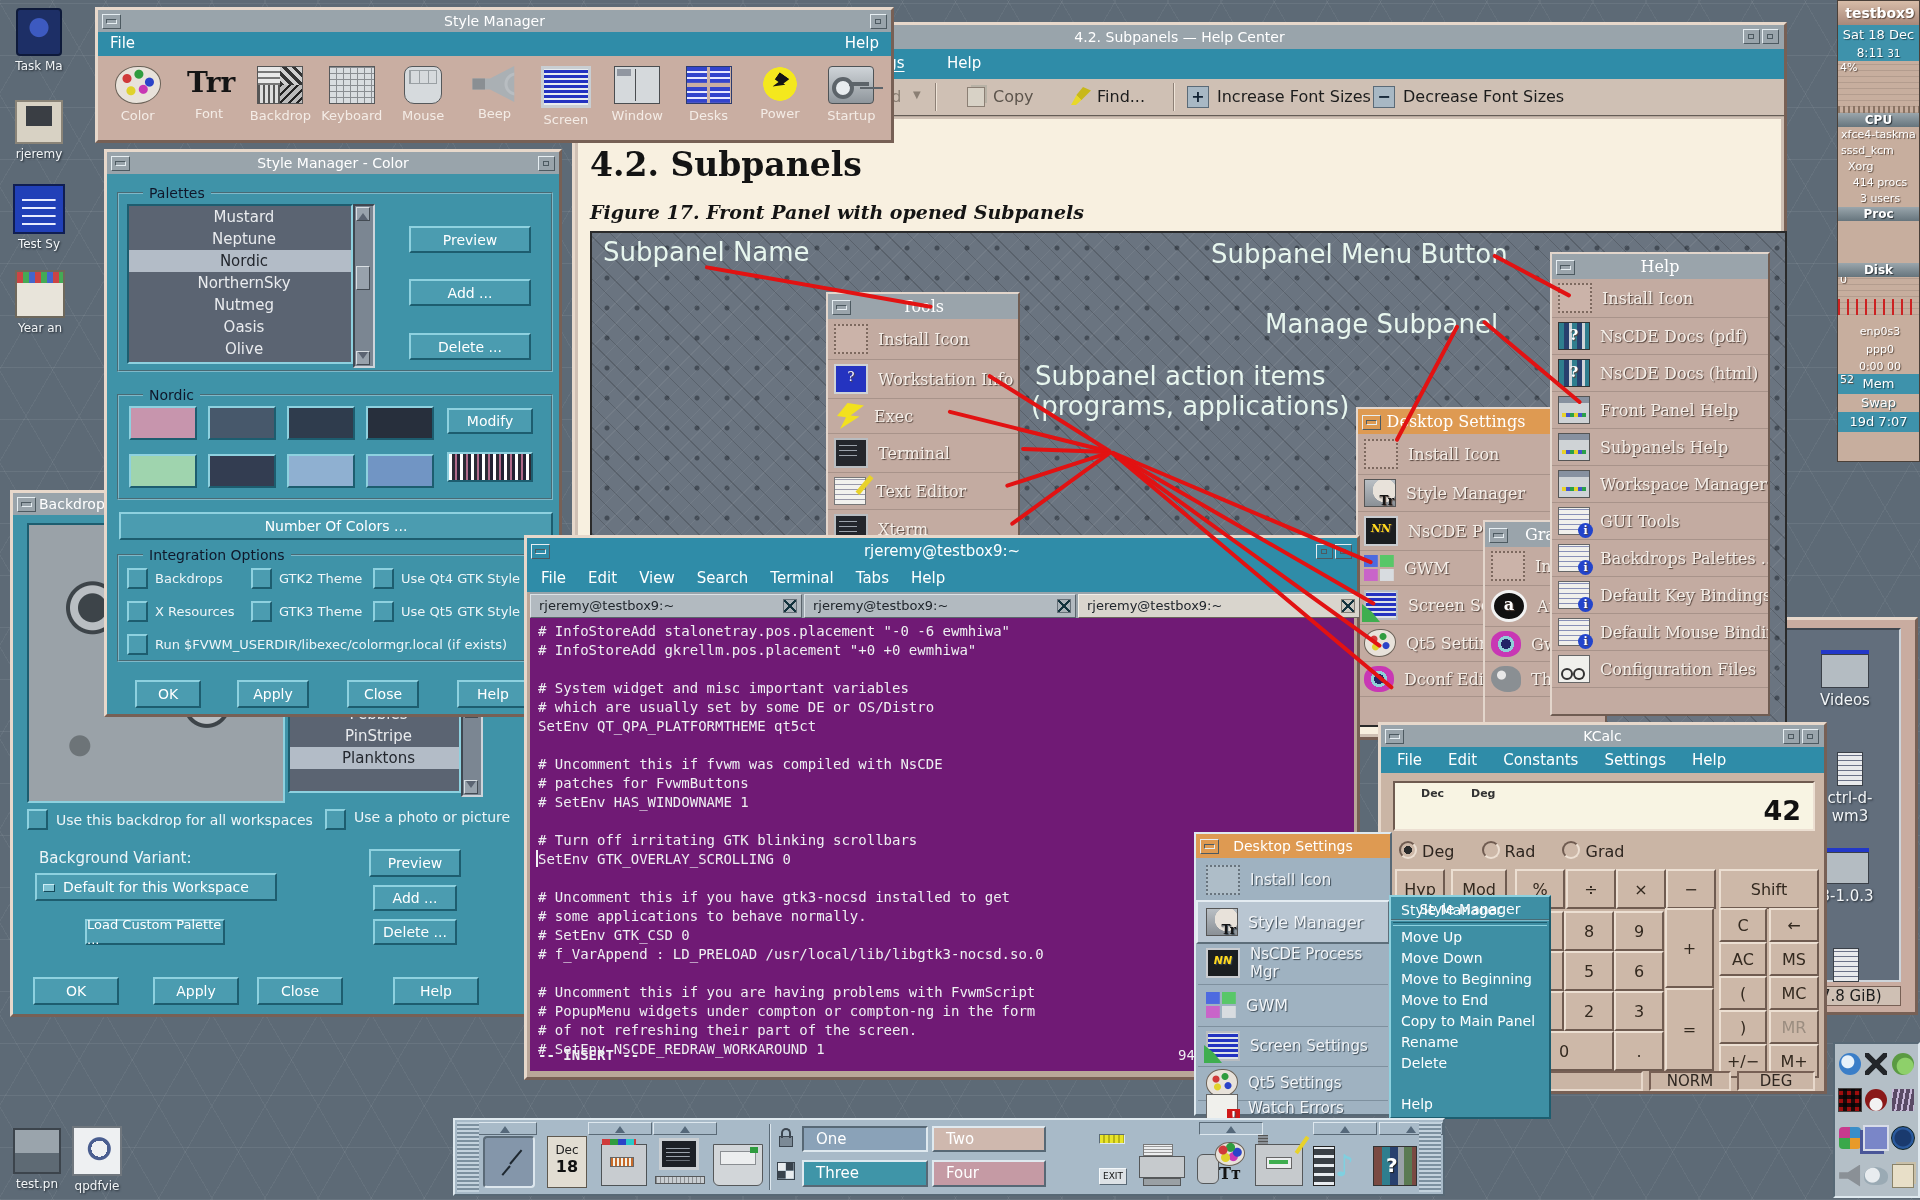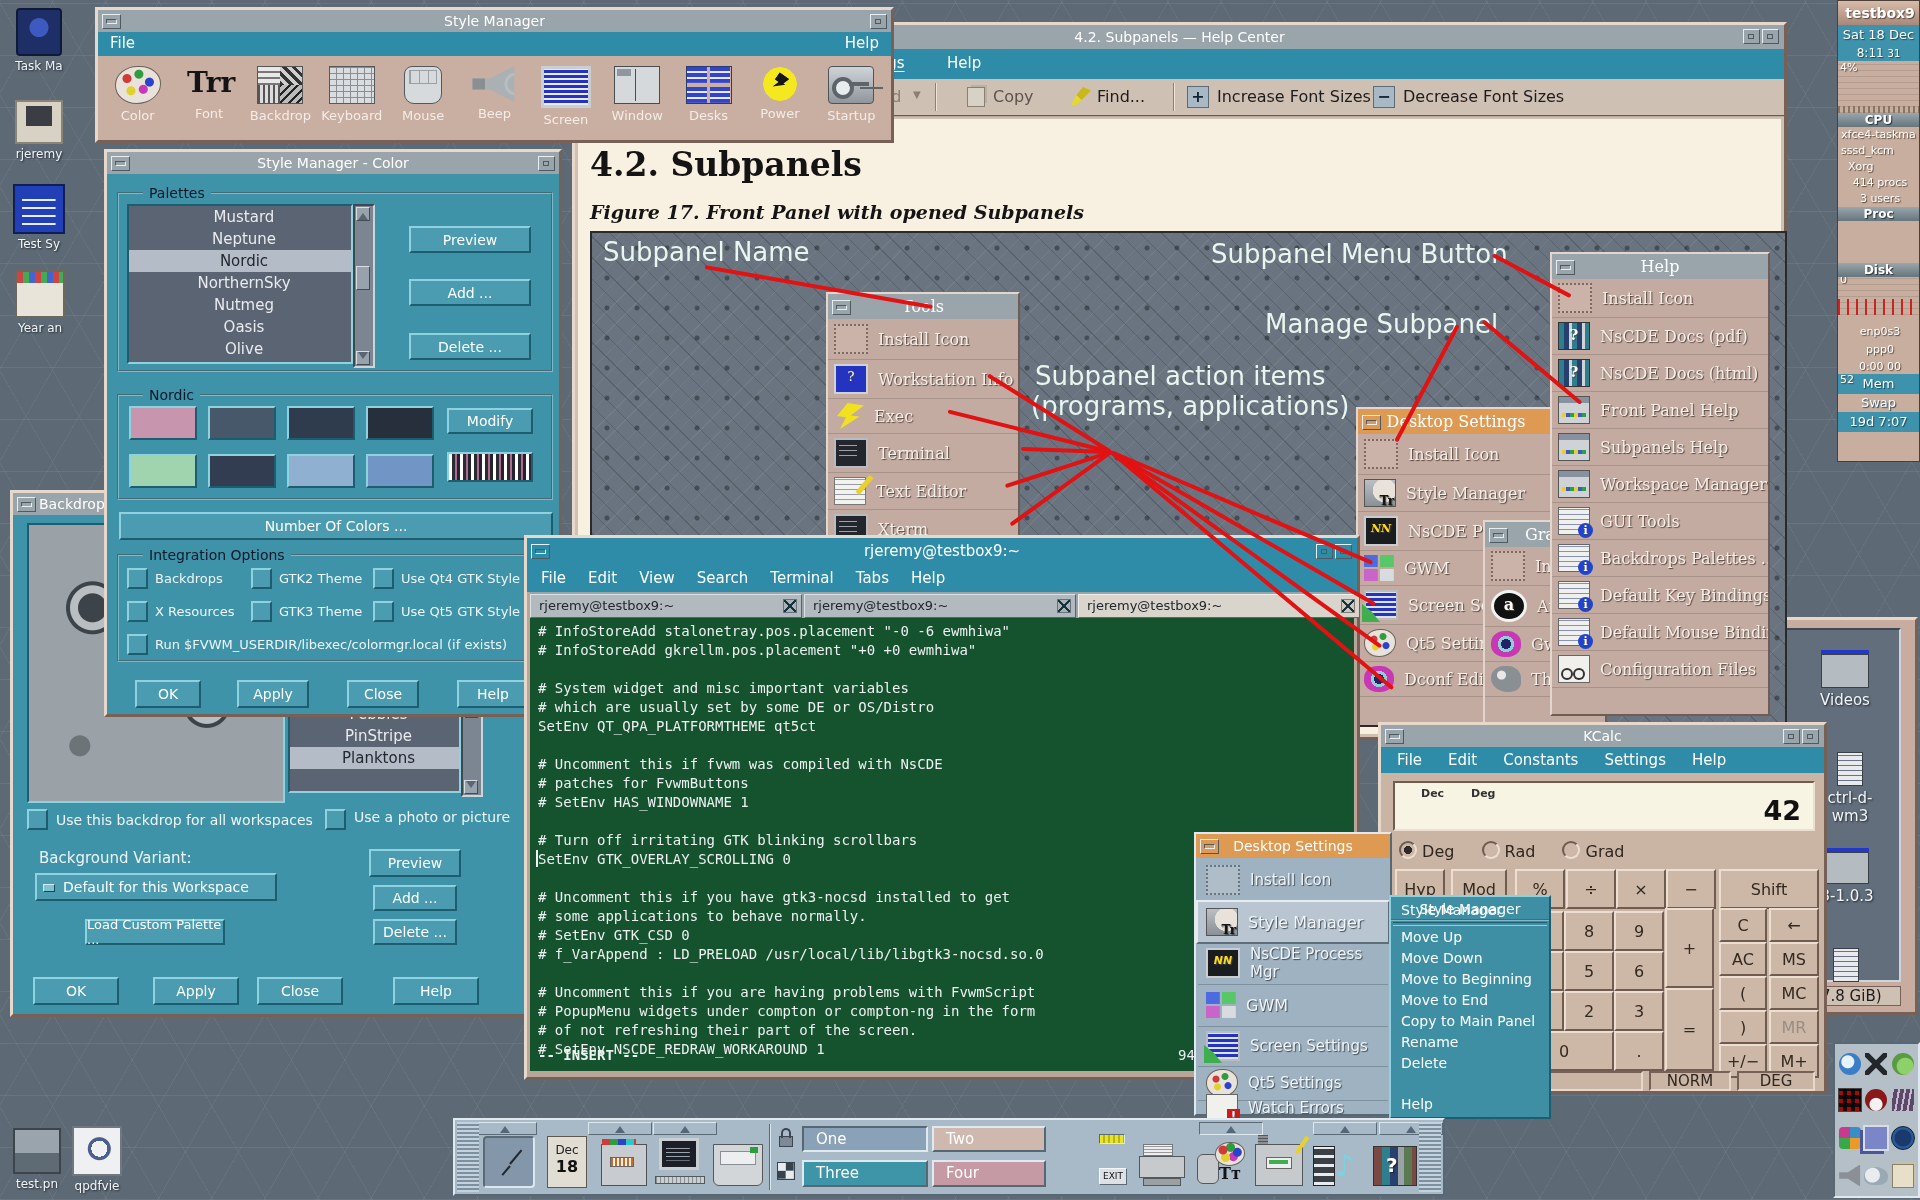--- a/index.html
+++ b/index.html
@@ -611,21 +611,21 @@
       </div>
       <div class="abs" style="left:274px;top:2px;width:272px;height:24px;background:#b2bac0;border:1px solid;border-color:#dbe2e6 #5a646b #5a646b #dbe2e6;color:#20262c;font-size:13px;line-height:22px;padding-left:8px;box-sizing:border-box;">
         <span>rjeremy@testbox9:~</span>
         <span class="abs xmark" style="right:4px;top:4px;width:14px;height:14px;background-color:#aab2b8;border:1px solid #667078;"></span>
       </div>
       <div class="abs" style="left:548px;top:2px;width:282px;height:24px;background:#d9d5cd;border:1px solid;border-color:#f2efe8 #6a645c #6a645c #f2efe8;color:#20262c;font-size:13px;line-height:22px;padding-left:8px;box-sizing:border-box;">
         <span>rjeremy@testbox9:~</span>
         <span class="abs xmark" style="right:4px;top:4px;width:14px;height:14px;background-color:#ccc8c0;border:1px solid #807a72;"></span>
       </div>
     </div>
-    <div class="abs" style="left:3px;top:80px;right:3px;bottom:6px;background:#14532d;color:#eef0f2;font-family:'DejaVu Sans Mono',monospace;font-size:14px;padding:4px 0 0 8px;">
+    <div class="abs" style="left:3px;top:80px;right:3px;bottom:6px;background:#701a75;color:#eef0f2;font-family:'DejaVu Sans Mono',monospace;font-size:14px;padding:4px 0 0 8px;">
       <div>
 
       <div class="tline"># InfoStoreAdd stalonetray.pos.placement "-0 -6 ewmhiwa"</div>
           <div class="tline"># InfoStoreAdd gkrellm.pos.placement "+0 +0 ewmhiwa"</div>
           <div class="tline"></div>
           <div class="tline"># System widget and misc important variables</div>
           <div class="tline"># which are usually set by some DE or OS/Distro</div>
           <div class="tline">SetEnv QT_QPA_PLATFORMTHEME qt5ct</div>
           <div class="tline"></div>
           <div class="tline"># Uncomment this if fvwm was compiled with NsCDE</div>

